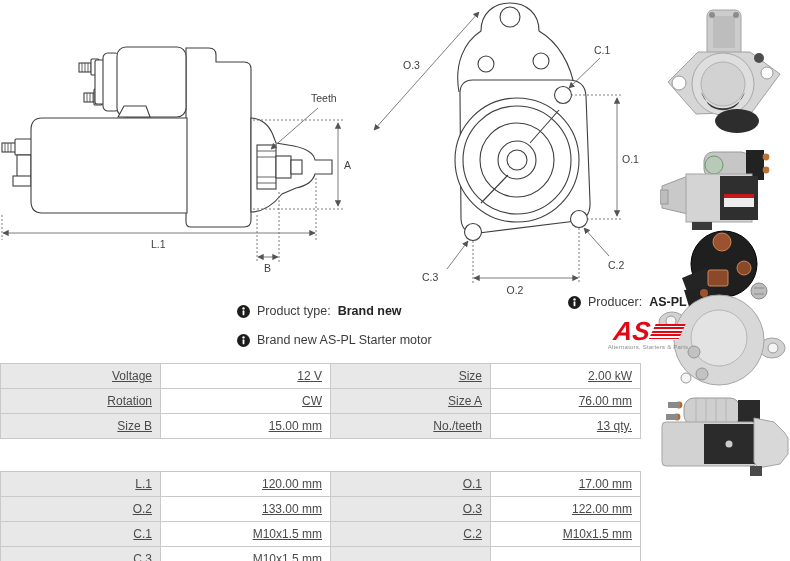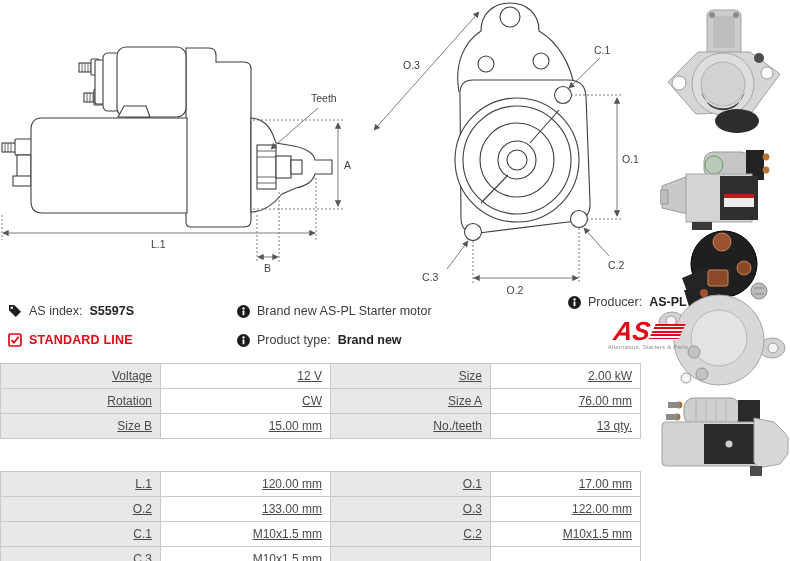--- a/index.html
+++ b/index.html
@@ -199,63 +199,42 @@
       <rect x="14" y="10" width="12" height="6" fill="#8a8a8a"></rect>
       <rect x="12" y="22" width="12" height="6" fill="#8a8a8a"></rect>
       <rect x="8" y="30" width="94" height="44" rx="4" fill="#d2d2d2" stroke="#a3a3a3"></rect>
       <rect x="50" y="32" width="52" height="40" fill="#2b2b2b"></rect>
       <circle cx="75" cy="52" r="3.5" fill="#cccccc"></circle>
       <polygon points="100,26 120,30 130,40 134,46 134,62 126,72 104,76 100,70" fill="#d8d8d8" stroke="#a3a3a3"></polygon>
       <rect x="96" y="74" width="12" height="10" fill="#4a4a4a"></rect>
     </svg>
   </div>
 
-  <div class="info-col" style="left:8px;top:303px">
-    <div class="info-line">
-      <span class="ic">
-        <svg width="14" height="14" viewBox="0 0 14 14">
-            <path d="M1,1 h5.2 l6.8,6.8 l-5.2,5.2 l-6.8,-6.8 z" fill="#1c1c1b"></path>
-            <circle cx="3.8" cy="3.8" r="1.3" fill="#ffffff"></circle>
-          </svg>
-      </span>
-      <span>AS index:</span>
-      <span class="bold">S5597S</span>
-    </div>
-    <div class="info-line">
-      <span class="ic">
-        <svg width="14" height="14" viewBox="0 0 14 14">
-            <rect x="1" y="1" width="12" height="12" rx="1.5" fill="none" stroke="#e30613" stroke-width="1.7"></rect>
-            <path d="M3.5,7.2 L6,9.7 L10.6,3.8" fill="none" stroke="#e30613" stroke-width="1.8"></path>
-          </svg>
-      </span>
-      <span class="red">STANDARD LINE</span>
-    </div>
-  </div>
 
   <div class="info-col" style="left:237px;top:303px">
-    <div class="info-line">
-      <span class="ic">
-        <svg width="13" height="13" viewBox="0 0 13 13">
-            <circle cx="6.5" cy="6.5" r="6.5" fill="#1c1c1b"></circle>
-            <circle cx="6.5" cy="3.4" r="1.2" fill="#ffffff"></circle>
-            <rect x="5.6" y="5.3" width="1.8" height="5" rx="0.9" fill="#ffffff"></rect>
-          </svg>
-      </span>
-      <span>Brand new AS-PL Starter motor</span>
-    </div>
     <div class="info-line">
       <span class="ic">
         <svg width="13" height="13" viewBox="0 0 13 13">
             <circle cx="6.5" cy="6.5" r="6.5" fill="#1c1c1b"></circle>
             <circle cx="6.5" cy="3.4" r="1.2" fill="#ffffff"></circle>
             <rect x="5.6" y="5.3" width="1.8" height="5" rx="0.9" fill="#ffffff"></rect>
           </svg>
       </span>
       <span>Product type:</span>
       <span class="bold">Brand new</span>
+    </div>
+    <div class="info-line">
+      <span class="ic">
+        <svg width="13" height="13" viewBox="0 0 13 13">
+            <circle cx="6.5" cy="6.5" r="6.5" fill="#1c1c1b"></circle>
+            <circle cx="6.5" cy="3.4" r="1.2" fill="#ffffff"></circle>
+            <rect x="5.6" y="5.3" width="1.8" height="5" rx="0.9" fill="#ffffff"></rect>
+          </svg>
+      </span>
+      <span>Brand new AS-PL Starter motor</span>
     </div>
   </div>
 
   <div class="info-col" style="left:568px;top:294px">
     <div class="info-line">
       <span class="ic">
         <svg width="13" height="13" viewBox="0 0 13 13">
             <circle cx="6.5" cy="6.5" r="6.5" fill="#1c1c1b"></circle>
             <circle cx="6.5" cy="3.4" r="1.2" fill="#ffffff"></circle>
             <rect x="5.6" y="5.3" width="1.8" height="5" rx="0.9" fill="#ffffff"></rect>

